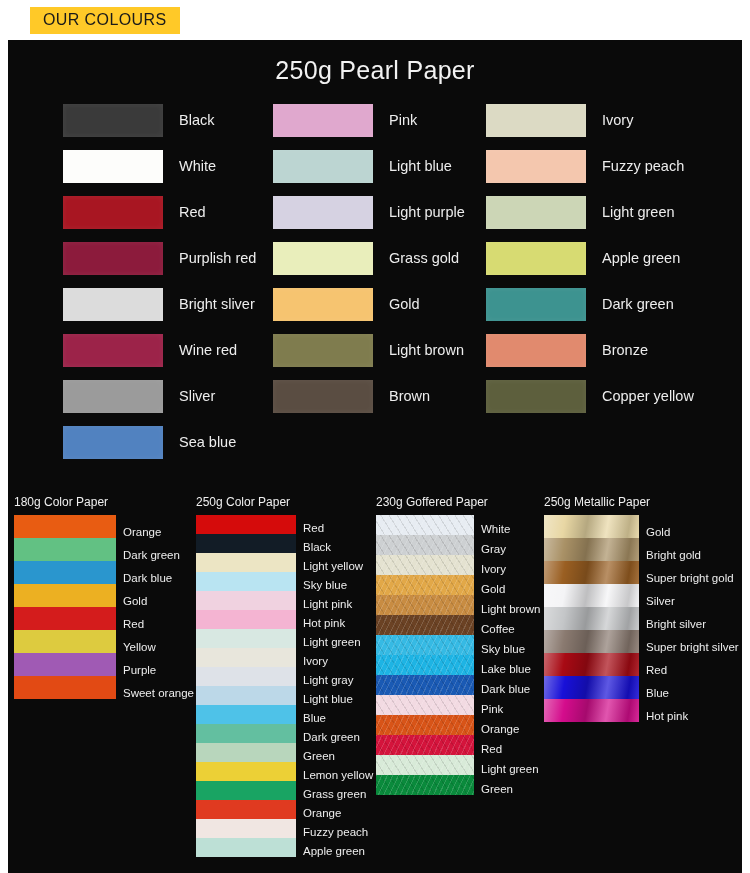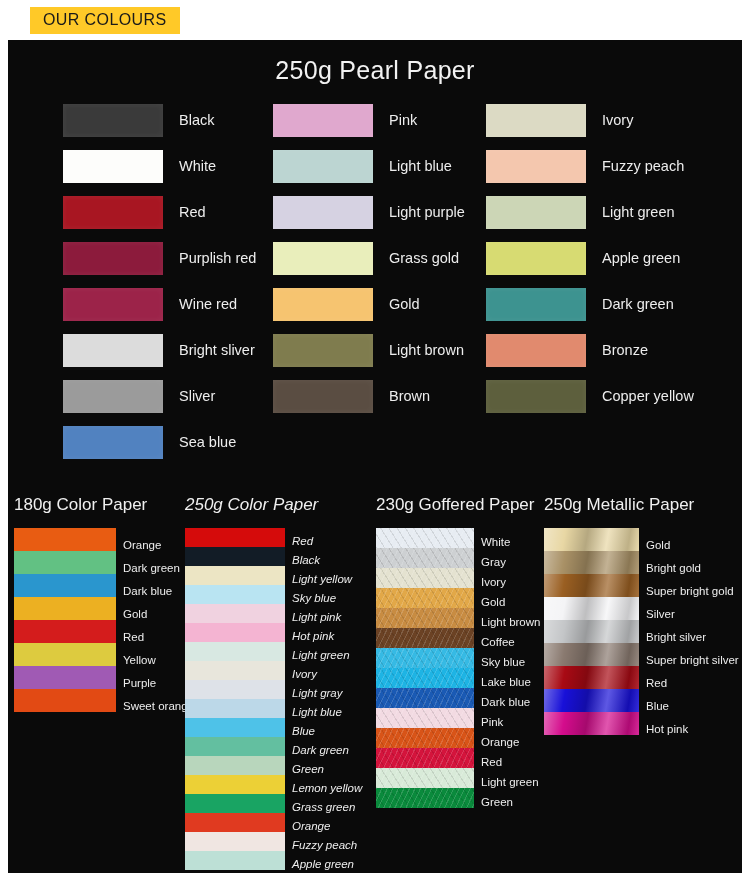--- a/index.html
+++ b/index.html
@@ -91,23 +91,23 @@
     left: 0;
     right: 0;
     height: 374px;
   }
   .section {
     position: absolute;
     top: 0;
   }
   .sec-head {
     color: #f0f0f0;
-    font-size: 17px;
+    font-size: 12px;
     white-space: nowrap;
-    margin-bottom: 13px;
+    margin-bottom: 6px;
   }
   .strip {
     display: flex;
     flex-direction: column;
   }
   .strip-row {
     display: flex;
     align-items: flex-end;
   }
   .strip-sw {
@@ -119,21 +119,21 @@
     margin-left: 7px;
     white-space: nowrap;
     line-height: 1;
   }
 
   
   .sec-180   { left: 6px;   }
   .sec-180 .strip-sw { width: 102px; height: 23px; }
   .sec-180 .strip-row { height: 23px; }
 
-  .sec-250c  { left: 177px; font-style: italic; }
+  .sec-250c  { left: 188px; }
   .sec-250c .strip-sw { width: 100px; height: 19px; }
   .sec-250c .strip-row { height: 19px; }
 
   .sec-gof   { left: 368px; }
   .sec-gof .strip-sw { width: 98px; height: 20px; position: relative; overflow: hidden; }
   .sec-gof .strip-row { height: 20px; }
   .sec-gof .strip-sw::after {
     content: "";
     position: absolute;
     inset: 0;
@@ -187,26 +187,26 @@
         </div>
         <div class="pearl-row">
           <div class="pearl-sw" style="background: rgb(168, 22, 34);"></div>
           <div class="pearl-lb">Red</div>
         </div>
         <div class="pearl-row">
           <div class="pearl-sw" style="background: rgb(140, 27, 60);"></div>
           <div class="pearl-lb">Purplish red</div>
         </div>
         <div class="pearl-row">
+          <div class="pearl-sw" style="background: rgb(220, 220, 220);"></div>
+          <div class="pearl-lb">Bright sliver</div>
+        </div>
+        <div class="pearl-row">
           <div class="pearl-sw" style="background: rgb(156, 35, 73);"></div>
           <div class="pearl-lb">Wine red</div>
-        </div>
-        <div class="pearl-row">
-          <div class="pearl-sw" style="background: rgb(220, 220, 220);"></div>
-          <div class="pearl-lb">Bright sliver</div>
         </div>
         <div class="pearl-row">
           <div class="pearl-sw" style="background: rgb(155, 155, 155);"></div>
           <div class="pearl-lb">Sliver</div>
         </div>
         <div class="pearl-row">
           <div class="pearl-sw" style="background: rgb(81, 130, 192);"></div>
           <div class="pearl-lb">Sea blue</div>
         </div>
       </div>

